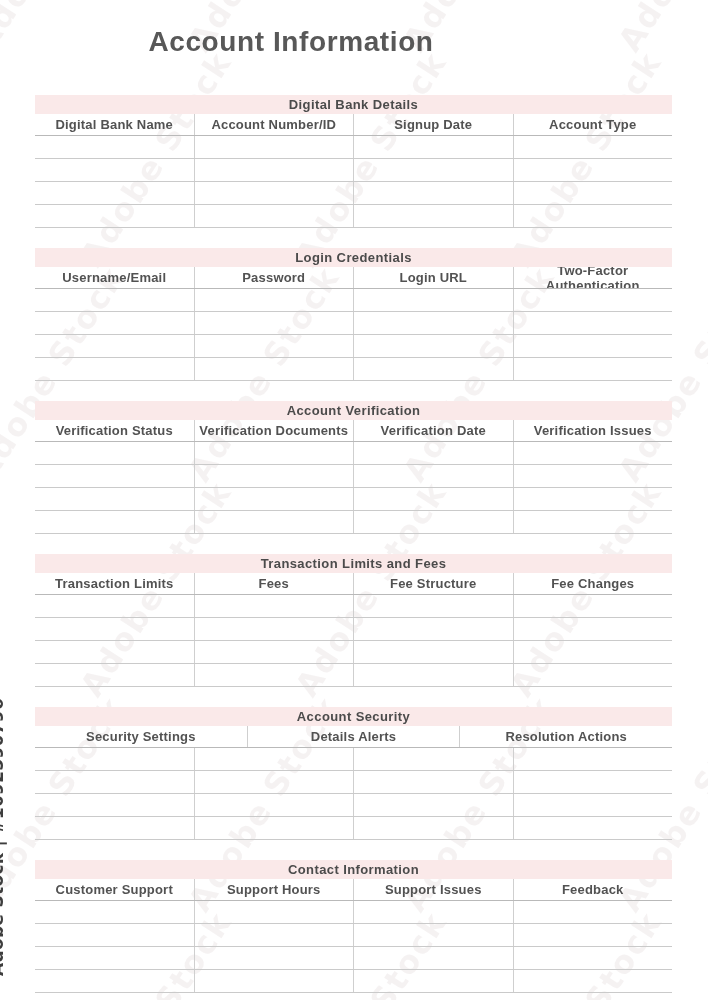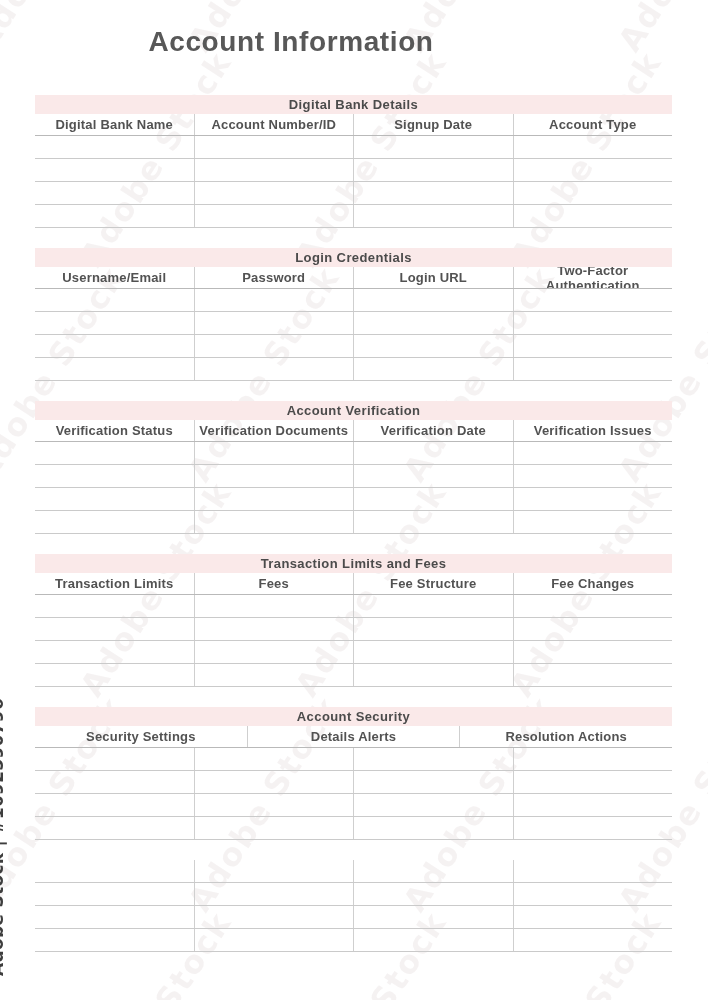--- a/index.html
+++ b/index.html
@@ -274,20 +274,29 @@
           <div class="row">
             <div class="cell"></div>
             <div class="cell"></div>
             <div class="cell"></div>
             <div class="cell"></div>
           </div>
         </div>
     </section>
 
     <section class="section">
+      <div class="band">
+        <span class="band-title">Contact Information</span>
+      </div>
+      <div class="cols-header">
+        <div class="col">Customer Support</div>
+        <div class="col">Support Hours</div>
+        <div class="col">Support Issues</div>
+        <div class="col">Feedback</div>
+      </div>
       <div class="rows">
           <div class="row">
             <div class="cell"></div>
             <div class="cell"></div>
             <div class="cell"></div>
             <div class="cell"></div>
           </div>
           <div class="row">
             <div class="cell"></div>
             <div class="cell"></div>

